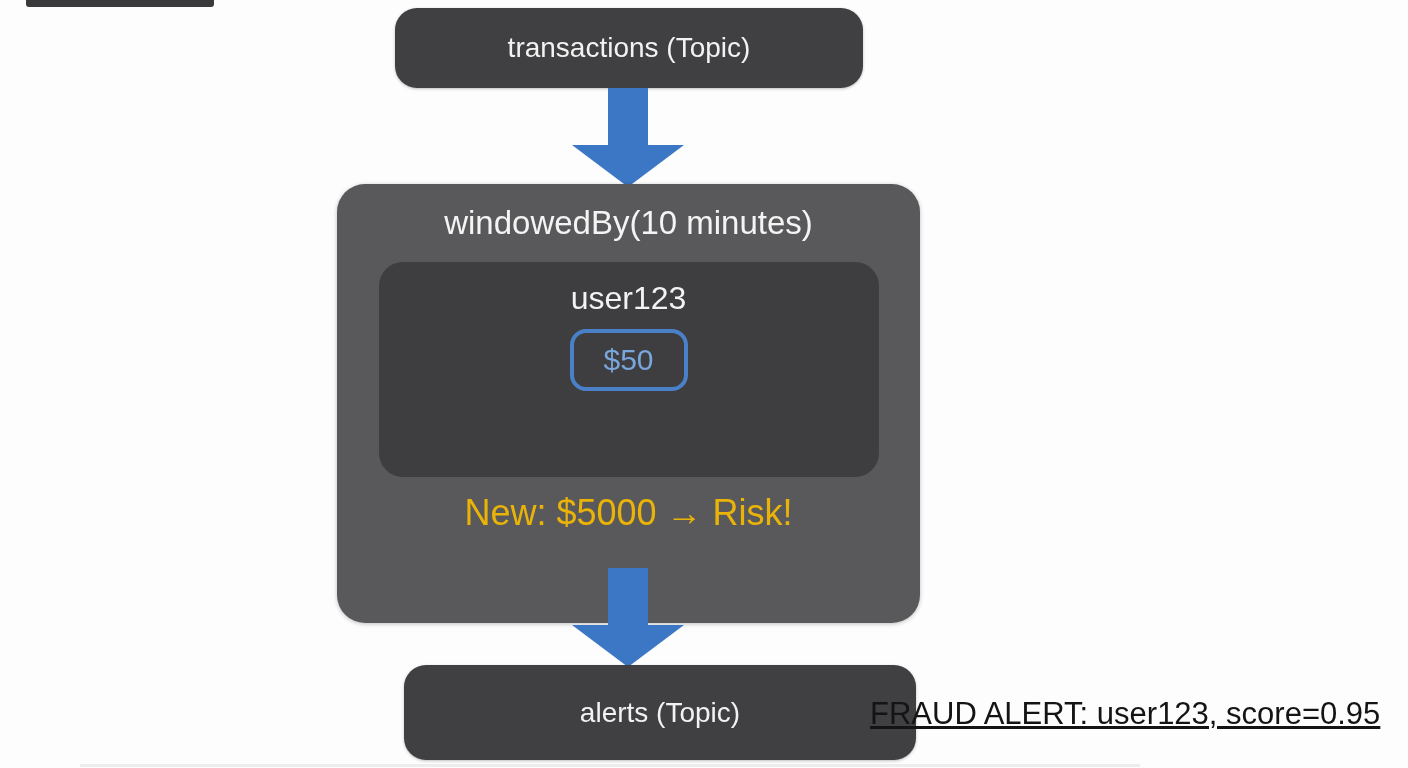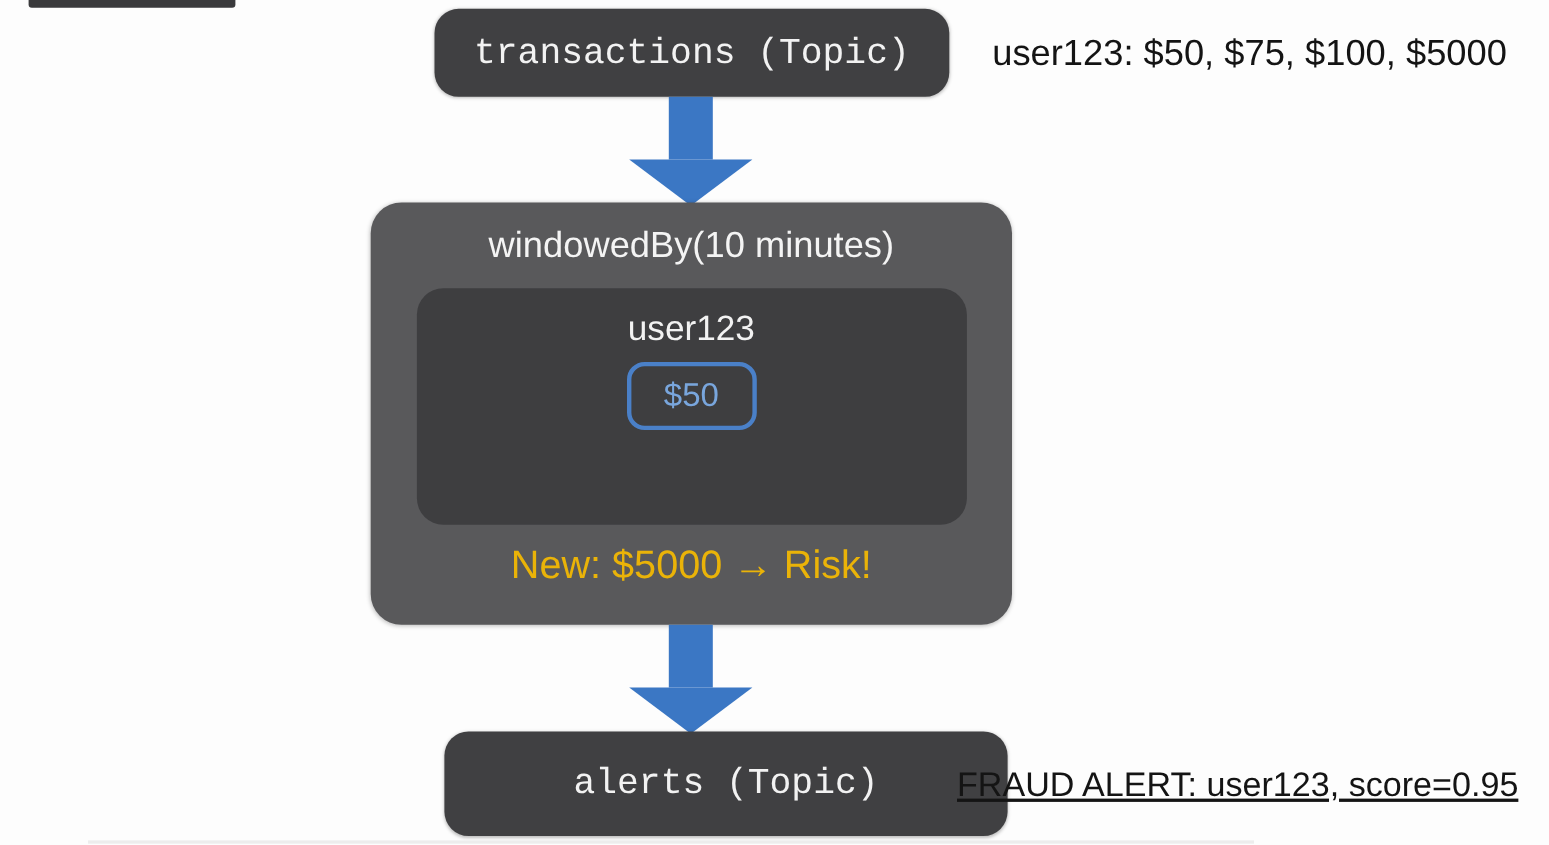--- a/index.html
+++ b/index.html
@@ -26,23 +26,22 @@
     background: #ededed;
   }
 
   
   .topic-node {
     position: absolute;
     background: #404042;
     border-radius: 22px;
     display: flex; align-items: center; justify-content: center;
     color: #f2f2f2;
-    font-size: 33px;
+    font-size: 28px;
     box-shadow: 0 1px 3px rgba(0,0,0,0.25);
-    font-family: Liberation Mono, monospace;
   }
   .topic-source { left: 395px; top: 8px;  width: 468px; height: 80px; }
   .topic-sink   { left: 404px; top: 665px; width: 512px; height: 95px; }
 
   
   .annotation {
     position: absolute;
     color: #141414;
     white-space: nowrap;
   }
@@ -60,21 +59,21 @@
   .arrow .head {
     width: 0; height: 0;
     border-left: 56px solid transparent;
     border-right: 56px solid transparent;
     border-top: 42px solid #3b77c4;
   }
 
   
   .window-node {
     position: absolute;
-    left: 337px; top: 184px; width: 583px; height: 384px;
+    left: 337px; top: 184px; width: 583px; height: 439px;
     background: #59595b;
     border-radius: 28px;
     display: flex; flex-direction: column; align-items: center;
     box-shadow: 0 1px 4px rgba(0,0,0,0.25);
   }
   .window-title {
     margin-top: 20px;
     color: #f4f4f4;
     font-size: 33px;
   }
@@ -117,21 +116,20 @@
 <body>
 
 <div class="canvas">
 
   <div class="artifact-top"></div>
 
   <div class="topic-node topic-source">
     <span>transactions (Topic)</span>
   </div>
 
-  <div class="annotation annotation-input">user123: $50, $75, $100, $5000</div>
 
   <div class="arrow arrow-1">
     <div class="shaft"></div>
     <div class="head"></div>
   </div>
 
   <div class="window-node">
     <div class="window-title">windowedBy(10 minutes)</div>
 
     <div class="session-card">

